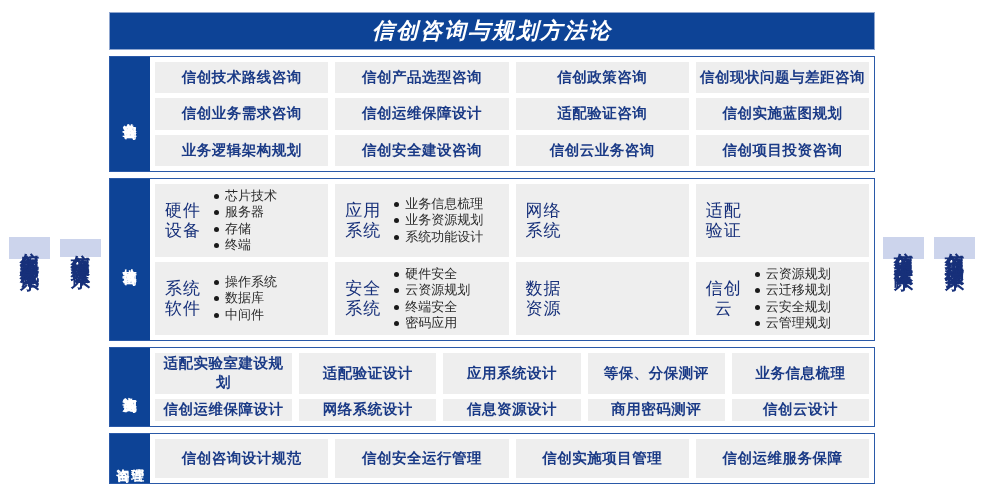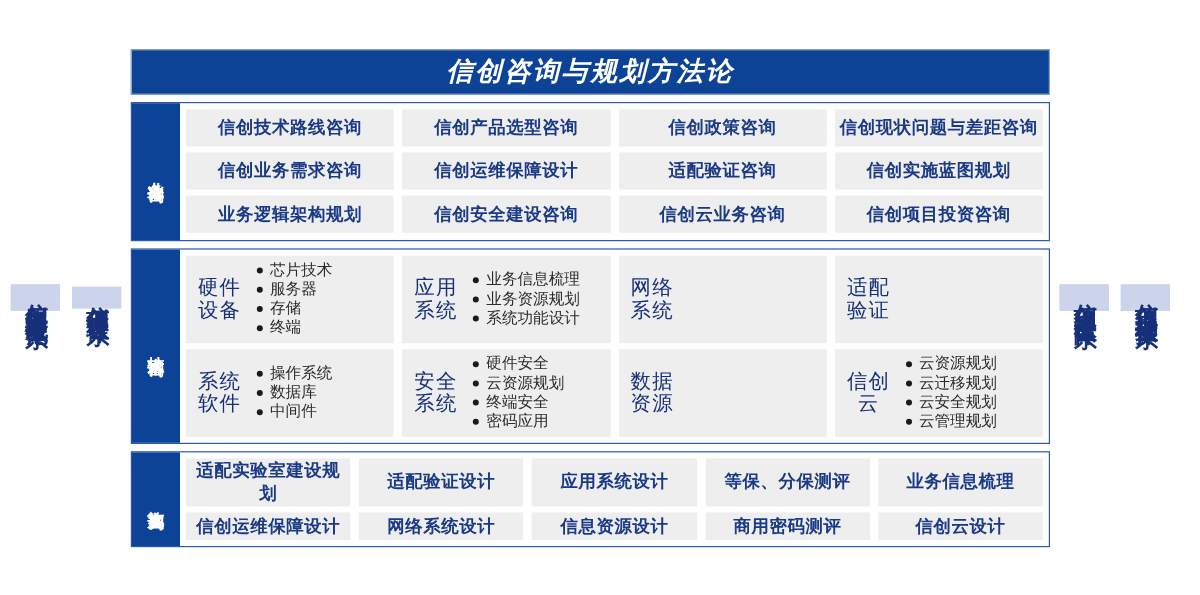--- a/index.html
+++ b/index.html
@@ -312,20 +312,34 @@
         <div class="row">
           <div class="chip">信创运维保障设计</div>
           <div class="chip">网络系统设计</div>
           <div class="chip">信息资源设计</div>
           <div class="chip">商用密码测评</div>
           <div class="chip">信创云设计</div>
         </div>
       </div>
     </div>
 
+    <div class="section sec-mgmt">
+      <div class="sec-label two-col">
+        <div class="vtext">咨询</div>
+        <div class="vtext">管理</div>
+      </div>
+      <div class="sec-body">
+        <div class="row">
+          <div class="chip">信创咨询设计规范</div>
+          <div class="chip">信创安全运行管理</div>
+          <div class="chip">信创实施项目管理</div>
+          <div class="chip">信创运维服务保障</div>
+        </div>
+      </div>
+    </div>
 
   </div>
 
   <div class="pillar">
     <div class="vtext">信创项目安全保障体系</div>
   </div>
   <div class="pillar">
     <div class="vtext">信创项目运行维护体系</div>
   </div>
 

